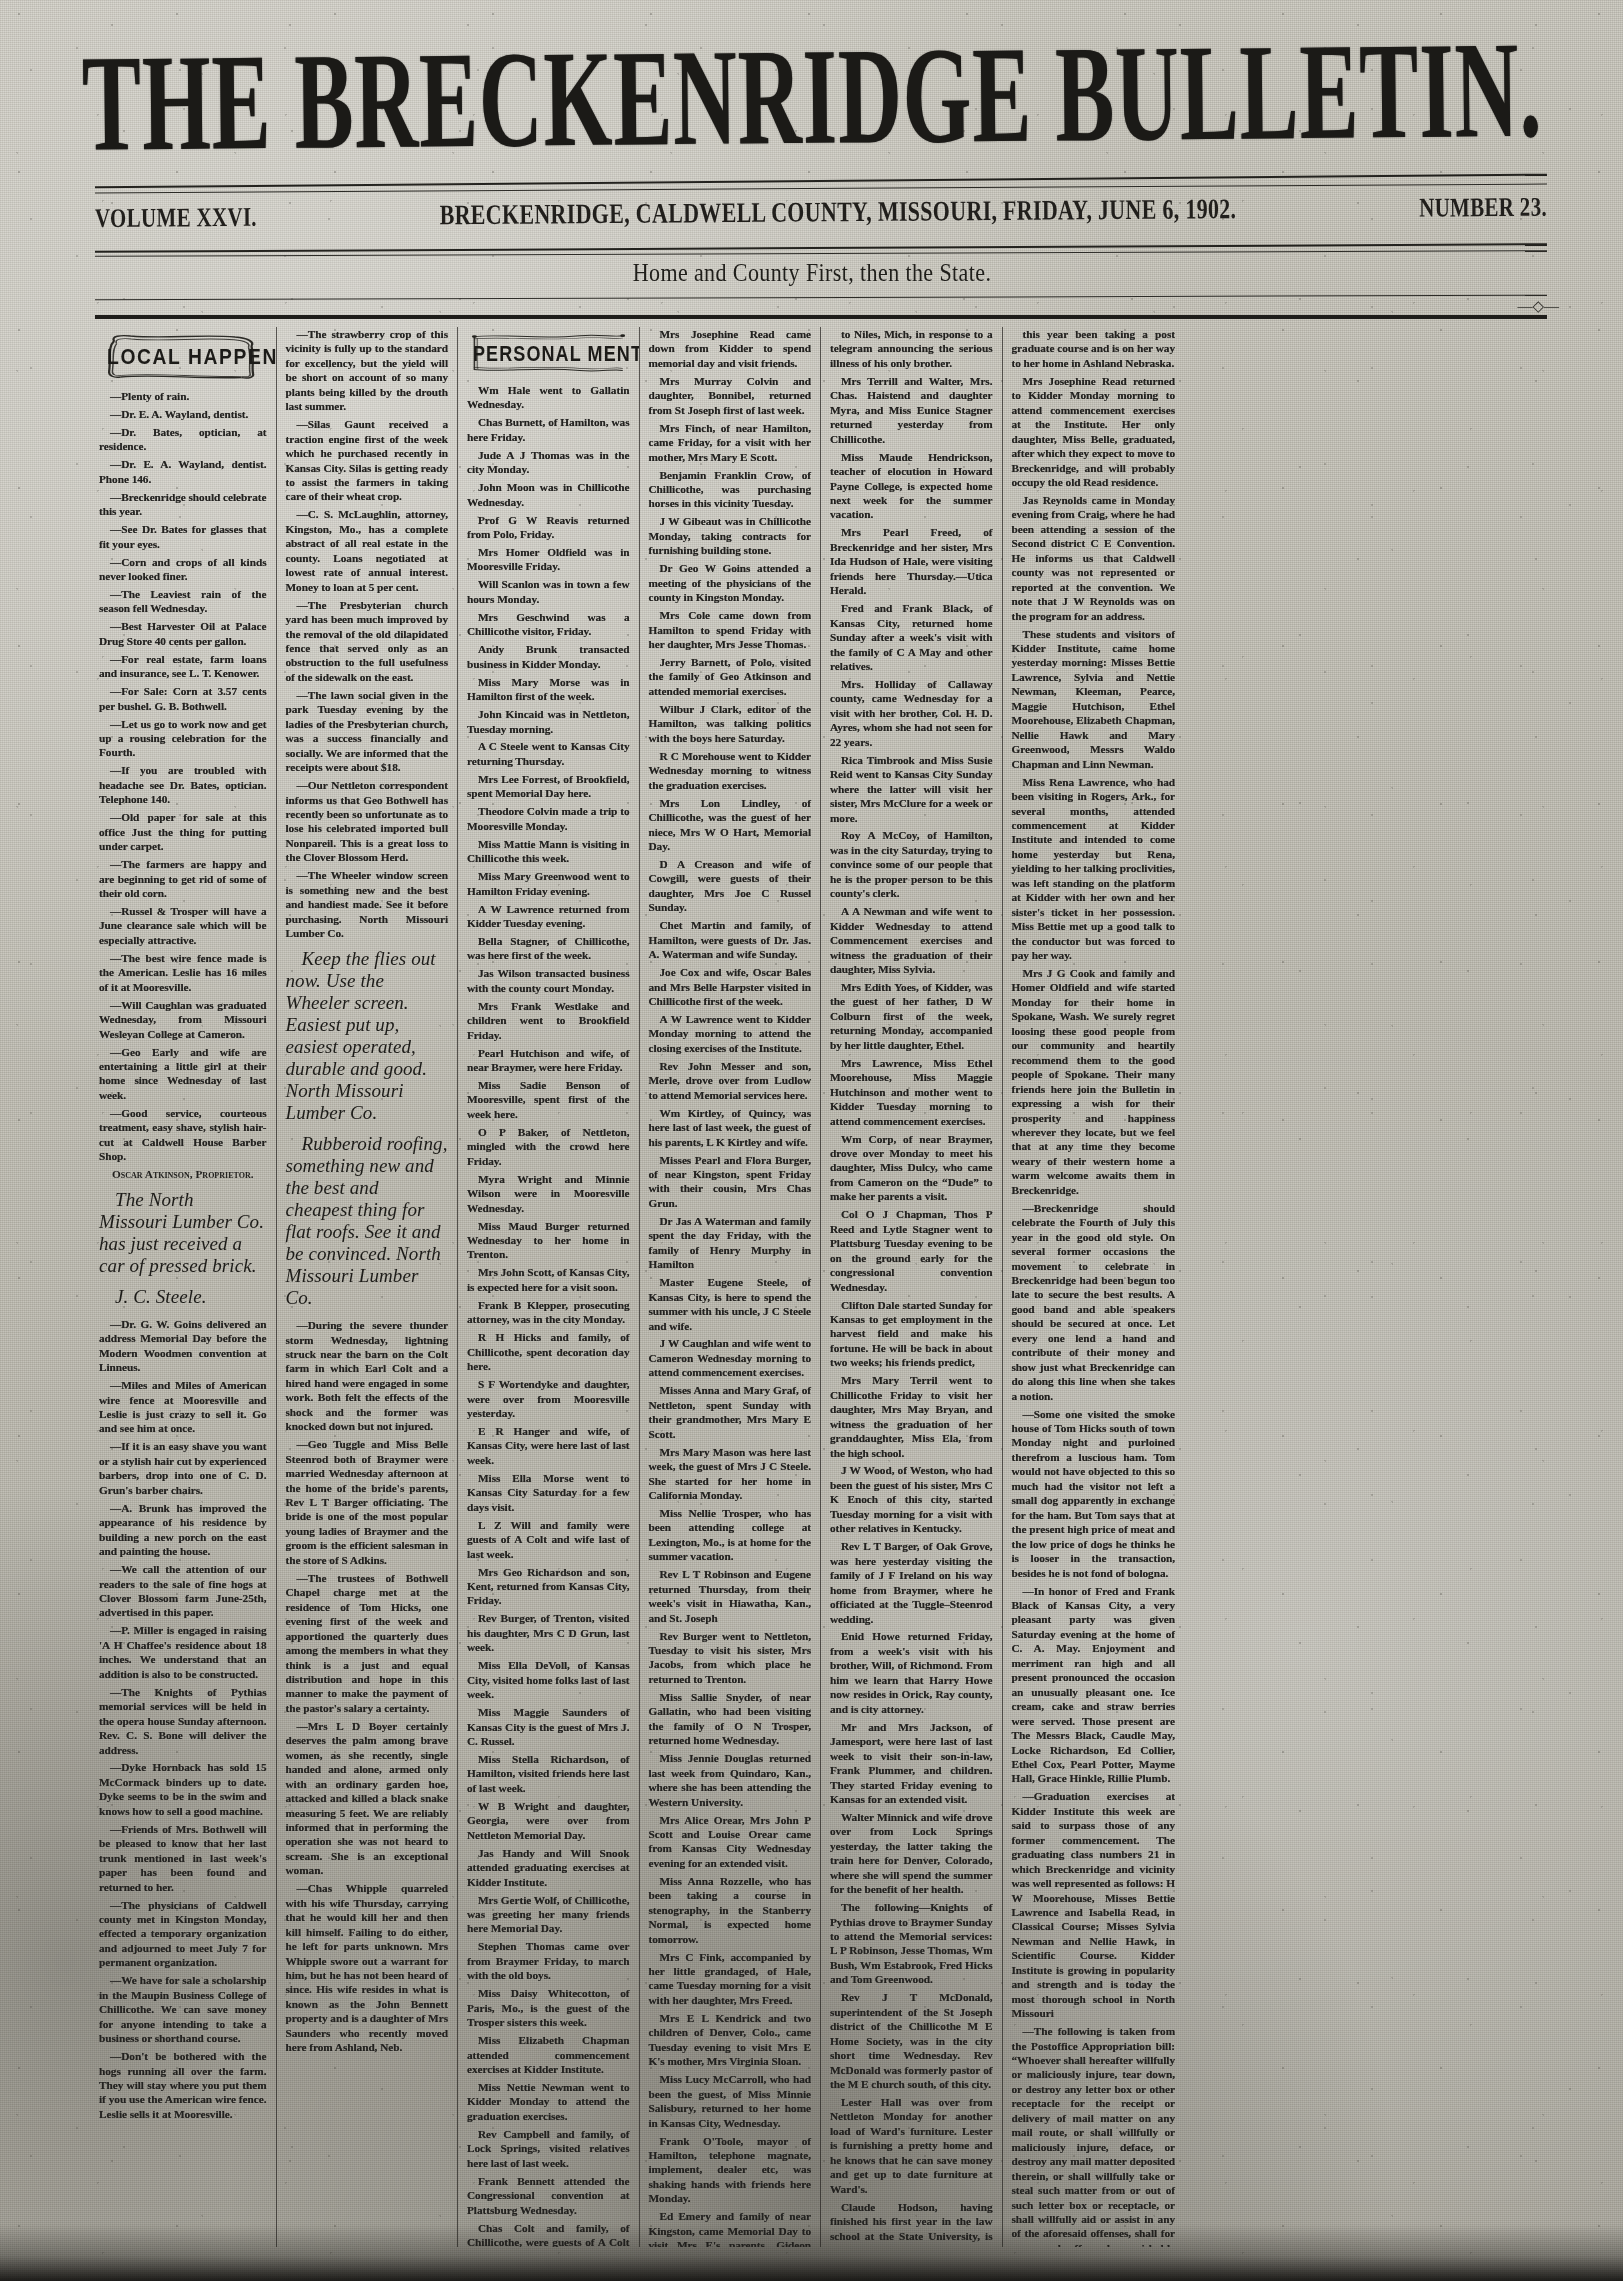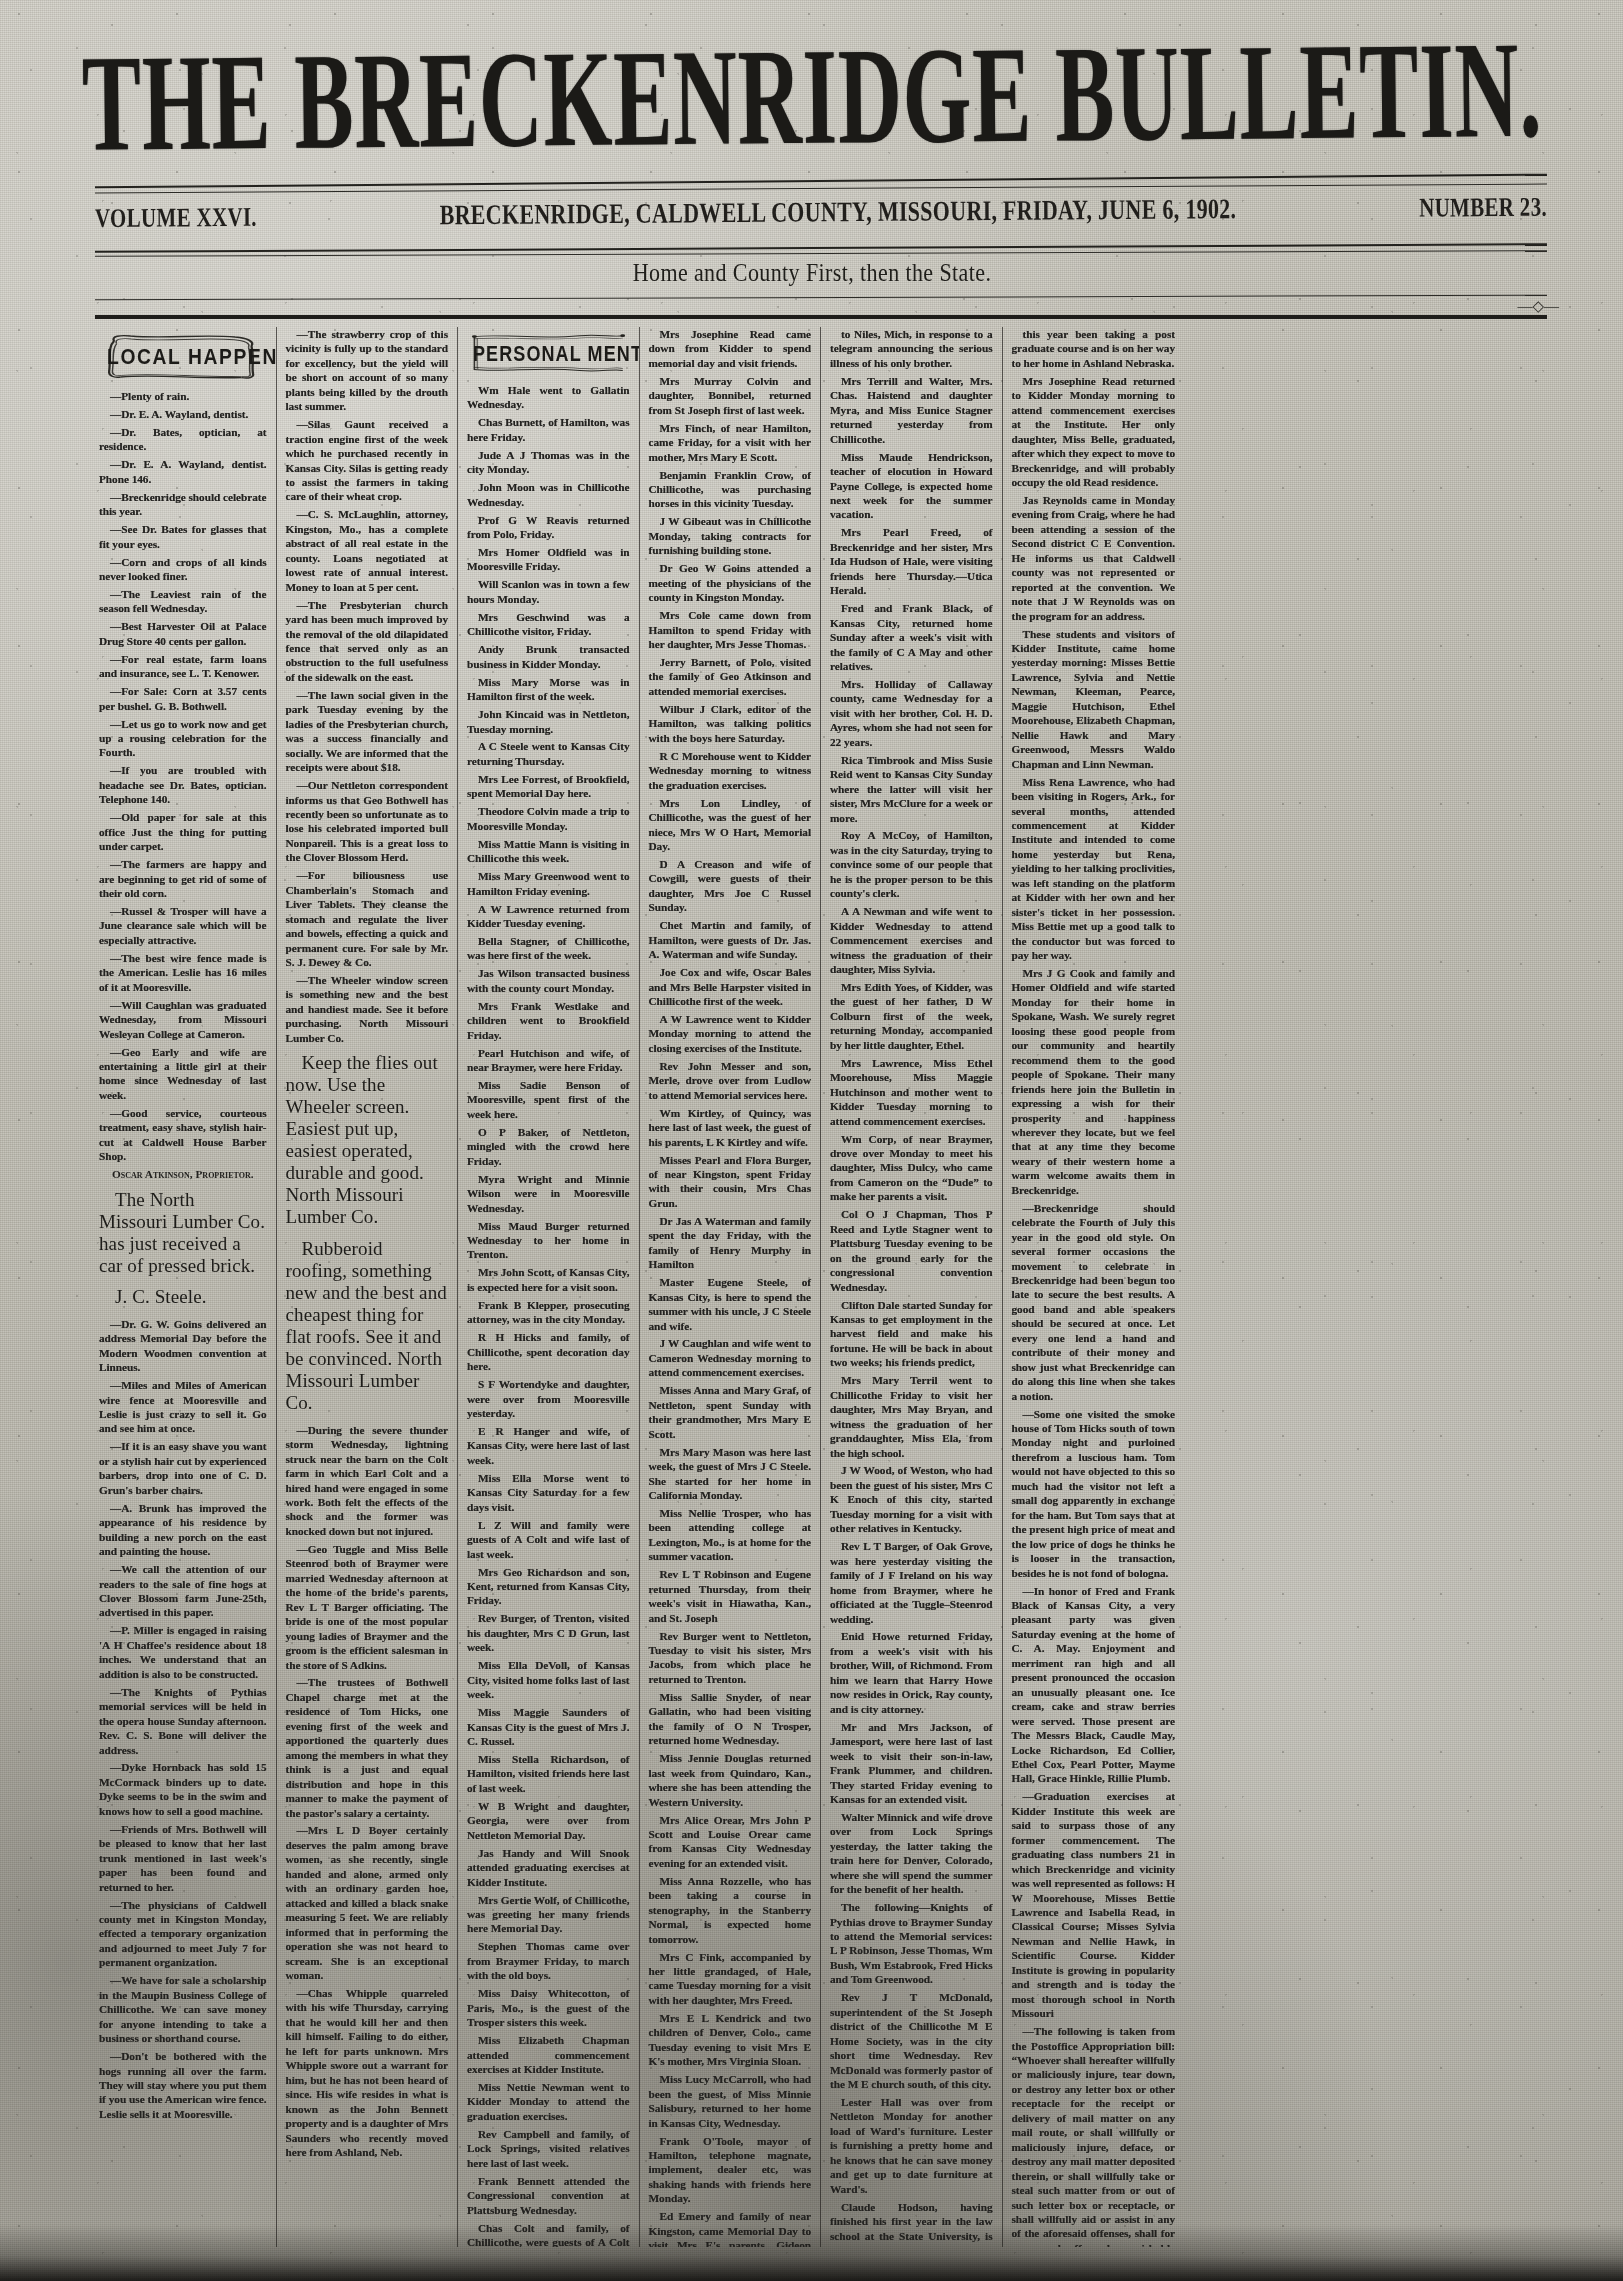--- a/index.html
+++ b/index.html
@@ -133,20 +133,21 @@
   }
   .sig{
     font-size:11.3px;line-height:1.28;color:#232220;font-weight:600;
     text-align:center;margin:0 0 4px 0;font-variant:small-caps;
   }
   
   .adbig{
     font-size:19px;line-height:1.16;color:#1d1c19;
     margin:7px 0 9px 0;text-align:left;letter-spacing:0.1px;
     font-weight:400;
+    font-style:italic;
   }
   .adbig.indent{text-indent:16px;}
 
   
   .secbox{
     position:relative;margin:6px 2px 10px 2px;padding:13px 6px 11px 6px;
     text-align:center;
   }
   .secbox .lbl{
     font-family:"Liberation Sans", sans-serif;
@@ -236,21 +237,20 @@
         <p class="item">—We have for sale a scholarship in the Maupin Business College of Chillicothe. We can save money for anyone intending to take a business or shorthand course.</p>
         <p class="item">—Don't be bothered with the hogs running all over the farm. They will stay where you put them if you use the American wire fence. Leslie sells it at Mooresville.</p>
       </div>
       <div class="col">
         <p class="item">—The strawberry crop of this vicinity is fully up to the standard for excellency, but the yield will be short on account of so many plants being killed by the drouth last summer.</p>
         <p class="item">—Silas Gaunt received a traction engine first of the week which he purchased recently in Kansas City. Silas is getting ready to assist the farmers in taking care of their wheat crop.</p>
         <p class="item">—C. S. McLaughlin, attorney, Kingston, Mo., has a complete abstract of all real estate in the county. Loans negotiated at lowest rate of annual interest. Money to loan at 5 per cent.</p>
         <p class="item">—The Presbyterian church yard has been much improved by the removal of the old dilapidated fence that served only as an obstruction to the full usefulness of the sidewalk on the east.</p>
         <p class="item">—The lawn social given in the park Tuesday evening by the ladies of the Presbyterian church, was a success financially and socially. We are informed that the receipts were about $18.</p>
         <p class="item">—Our Nettleton correspondent informs us that Geo Bothwell has recently been so unfortunate as to lose his celebrated imported bull Nonpareil. This is a great loss to the Clover Blossom Herd.</p>
-        <p class="item">—For biliousness use Chamberlain's Stomach and Liver Tablets. They cleanse the stomach and regulate the liver and bowels, effecting a quick and permanent cure. For sale by Mr. S. J. Dewey &amp; Co.</p>
         <p class="item">—The Wheeler window screen is something new and the best and handiest made. See it before purchasing. North Missouri Lumber Co.</p>
         <p class="adbig indent">Keep the flies out now. Use the Wheeler screen. Easiest put up, easiest operated, durable and good. North Missouri Lumber Co.</p>
         <p class="adbig indent">Rubberoid roofing, something new and the best and cheapest thing for flat roofs. See it and be convinced. North Missouri Lumber Co.</p>
         <p class="item">—During the severe thunder storm Wednesday, lightning struck near the barn on the Colt farm in which Earl Colt and a hired hand were engaged in some work. Both felt the effects of the shock and the former was knocked down but not injured.</p>
         <p class="item">—Geo Tuggle and Miss Belle Steenrod both of Braymer were married Wednesday afternoon at the home of the bride's parents, Rev L T Barger officiating. The bride is one of the most popular young ladies of Braymer and the groom is the efficient salesman in the store of S Adkins.</p>
         <p class="item">—The trustees of Bothwell Chapel charge met at the residence of Tom Hicks, one evening first of the week and apportioned the quarterly dues among the members in what they think is a just and equal distribution and hope in this manner to make the payment of the pastor's salary a certainty.</p>
         <p class="item">—Mrs L D Boyer certainly deserves the palm among brave women, as she recently, single handed and alone, armed only with an ordinary garden hoe, attacked and killed a black snake measuring 5 feet. We are reliably informed that in performing the operation she was not heard to scream. She is an exceptional woman.</p>
         <p class="item">—Chas Whipple quarreled with his wife Thursday, carrying that he would kill her and then kill himself. Failing to do either, he left for parts unknown. Mrs Whipple swore out a warrant for him, but he has not been heard of since. His wife resides in what is known as the John Bennett property and is a daughter of Mrs Saunders who recently moved here from Ashland, Neb.</p>
       </div>
       <div class="col">

